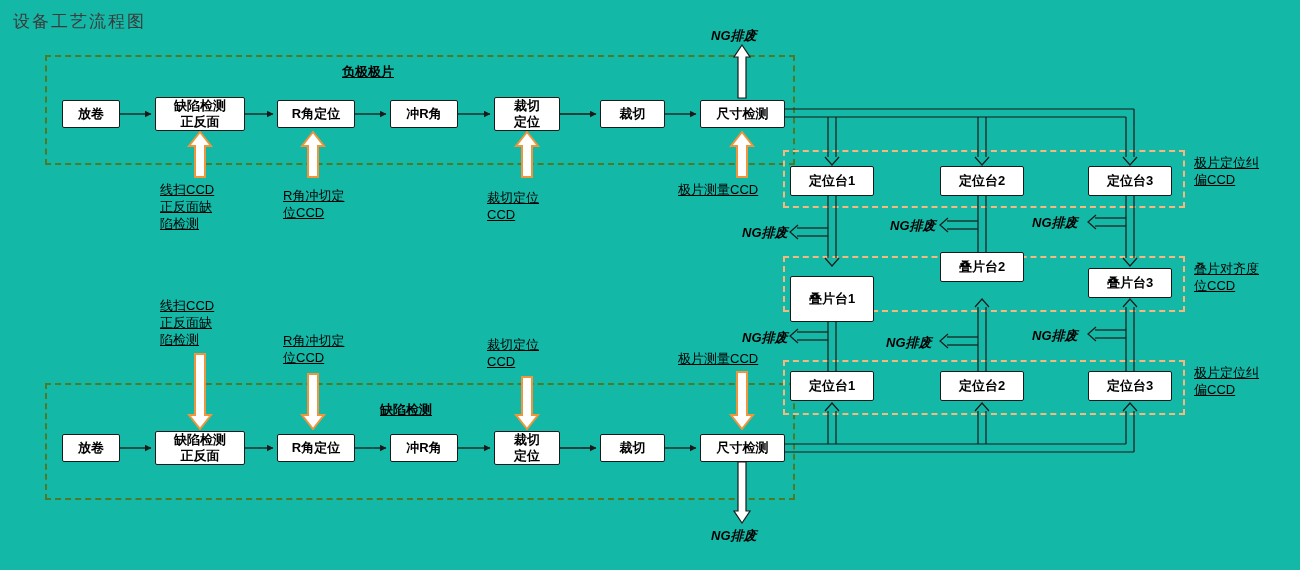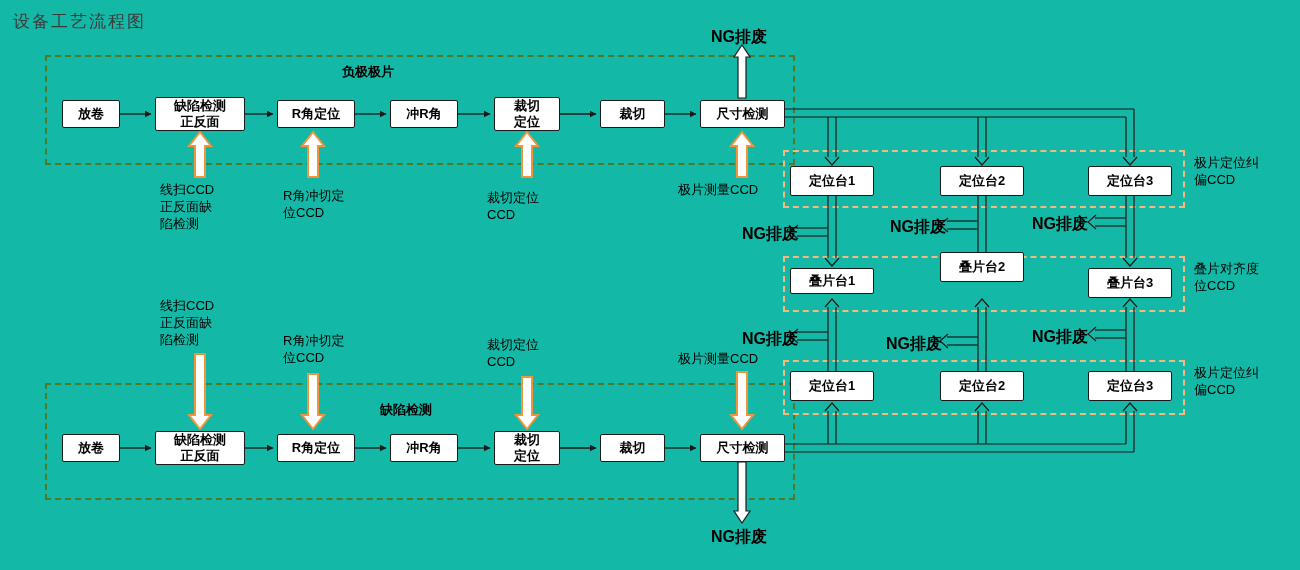--- a/index.html
+++ b/index.html
@@ -8,23 +8,23 @@
   .stage { position:relative; width:1300px; height:570px; background:#14b8a6; overflow:hidden; }
   .title { position:absolute; left:13px; top:10px; font-size:17px; color:#3b3b3b;
            font-family:"Liberation Serif","DejaVu Serif",serif; letter-spacing:2px; z-index:4; }
   .boundary { position:absolute; z-index:1; }
   .green { border:2px dashed #4e7a27; }
   .orange-region { border:2px dashed #F5B97F; }
   svg.connectors { position:absolute; left:0; top:0; z-index:2; }
   .node { position:absolute; z-index:3; background:#fff; border:1.5px solid #1a1a1a; border-radius:2px;
           display:flex; align-items:center; justify-content:center; text-align:center;
           font-weight:bold; font-size:13px; line-height:1.2; white-space:pre-line; color:#000; }
-  .lbl { position:absolute; z-index:3; font-size:13px; line-height:1.3; white-space:pre-line; color:#000; }
+  .lbl { position:absolute; z-index:3; font-size:13px; line-height:1.3; white-space:pre-line; color:#000;text-decoration:underline; }
   .bold { font-weight:bold; }
-  .ng  { position:absolute; z-index:3; font-size:16px; font-weight:bold; color:#000; white-space:nowrap; }
+  .ng  { position:absolute; z-index:3; font-size:13px; font-weight:bold; color:#000; white-space:nowrap;font-style:italic; }
 </style>
 </head>
 <body>
 
 <div class="stage">
 
   <div class="title">设备工艺流程图</div>
 
   <div class="boundary green" style="left:45px;top:55px;width:750px;height:110px"></div>
   <div class="boundary green" style="left:45px;top:383px;width:750px;height:117px"></div>
@@ -169,21 +169,21 @@
   <div class="node" style="left:277px;top:434px;width:78px;height:28px">R角定位</div>
   <div class="node" style="left:390px;top:434px;width:68px;height:28px">冲R角</div>
   <div class="node" style="left:494px;top:431px;width:66px;height:34px">裁切
 定位</div>
   <div class="node" style="left:600px;top:434px;width:65px;height:28px">裁切</div>
   <div class="node" style="left:700px;top:434px;width:85px;height:28px">尺寸检测</div>
 
   <div class="node" style="left:790px;top:166px;width:84px;height:30px">定位台1</div>
   <div class="node" style="left:940px;top:166px;width:84px;height:30px">定位台2</div>
   <div class="node" style="left:1088px;top:166px;width:84px;height:30px">定位台3</div>
-  <div class="node" style="left:790px;top:268px;width:84px;height:26px">叠片台1</div>
+  <div class="node" style="left:790px;top:276px;width:84px;height:46px">叠片台1</div>
   <div class="node" style="left:940px;top:252px;width:84px;height:30px">叠片台2</div>
   <div class="node" style="left:1088px;top:268px;width:84px;height:30px">叠片台3</div>
   <div class="node" style="left:790px;top:371px;width:84px;height:30px">定位台1</div>
   <div class="node" style="left:940px;top:371px;width:84px;height:30px">定位台2</div>
   <div class="node" style="left:1088px;top:371px;width:84px;height:30px">定位台3</div>
 
   <div class="lbl" style="left:160px;top:182px">线扫CCD
 正反面缺
 陷检测</div>
   <div class="lbl" style="left:283px;top:188px">R角冲切定

